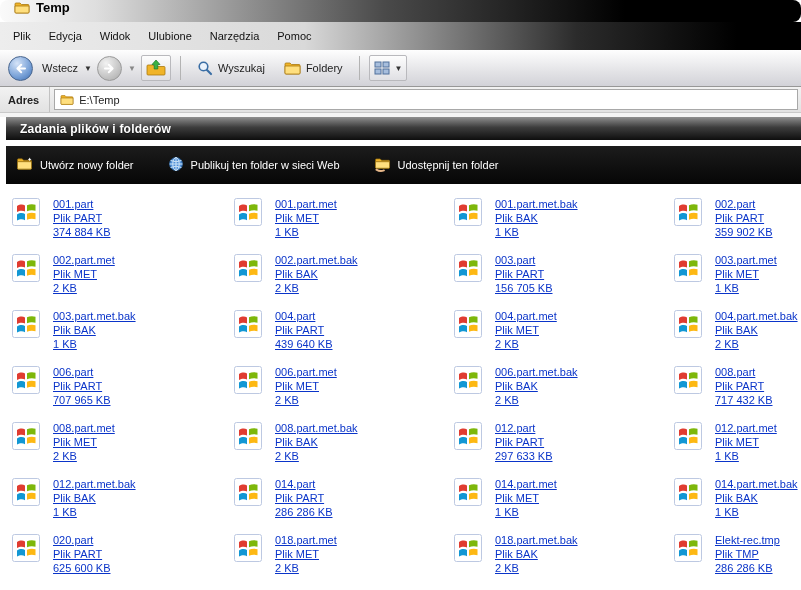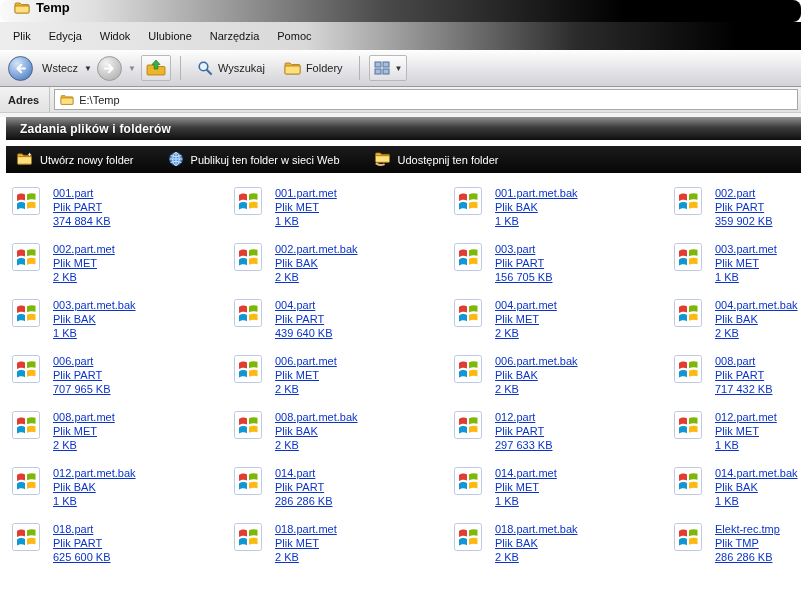--- a/index.html
+++ b/index.html
@@ -70,21 +70,21 @@
   .task-banner{
     height:23px;flex:0 0 auto;margin-left:6px;display:flex;align-items:center;padding-left:14px;
     background:linear-gradient(180deg,#8f8f8f 0%,#3d3d3d 45%,#0e0e0e 100%);
     color:#fff;font-weight:bold;font-size:12px;letter-spacing:.2px;
     text-shadow:0 1px 1px rgba(0,0,0,.6);
   }
   .banner-gap{height:6px;background:#fff;flex:0 0 auto;}
 
   
   .task-row{
-    height:27px;flex:0 0 auto;margin-left:6px;display:flex;align-items:center;
+    height:38px;flex:0 0 auto;margin-left:6px;display:flex;align-items:center;
     background:linear-gradient(180deg,#1c1c1c,#060606);color:#fff;font-size:11px;padding-left:10px;
   }
   .task-item{display:flex;align-items:center;gap:7px;margin-right:34px;cursor:pointer;}
   .task-item .task-label{white-space:nowrap;}
 
   
   .content{
     flex:1;background:#fff;padding:12px 0 0 10px;
     display:grid;grid-template-columns:222px 220px 220px 1fr;grid-auto-rows:56px;
     align-content:start;
@@ -632,21 +632,21 @@
     <span class="file-icon">
       <svg width="32" height="32" viewBox="0 0 32 32">
         <rect x="2.5" y="2.5" width="27" height="27" rx="2" fill="#ffffff" stroke="#bdc9e2"></rect>
         <path d="M7 10C10 8 13 8.2 15 9.4L15 15.6C13 14.4 10 14.2 7 16Z" fill="#e03c31"></path>
         <path d="M17 9.2C19.5 8 23 7.8 25.5 8.8L25.5 14.8C23 13.9 19.5 14 17 15.3Z" fill="#7db70a"></path>
         <path d="M7 18.4C10 16.6 13 16.8 15 18L15 24.2C13 23 10 22.8 7 24.6Z" fill="#1197d4"></path>
         <path d="M17 17.7C19.5 16.5 23 16.3 25.5 17.3L25.5 23.3C23 22.4 19.5 22.5 17 23.8Z" fill="#fdb813"></path>
       </svg>
     </span>
     <div class="tile-text">
-      <a class="fname">018.part</a>
+      <a class="fname">020.part</a>
       <span class="ftype">Plik PART</span>
       <span class="fsize">625 600 KB</span>
     </div>
   </div>
 
   <div class="tile">
     <span class="file-icon">
       <svg width="32" height="32" viewBox="0 0 32 32">
         <rect x="2.5" y="2.5" width="27" height="27" rx="2" fill="#ffffff" stroke="#bdc9e2"></rect>
         <path d="M7 10C10 8 13 8.2 15 9.4L15 15.6C13 14.4 10 14.2 7 16Z" fill="#e03c31"></path>

